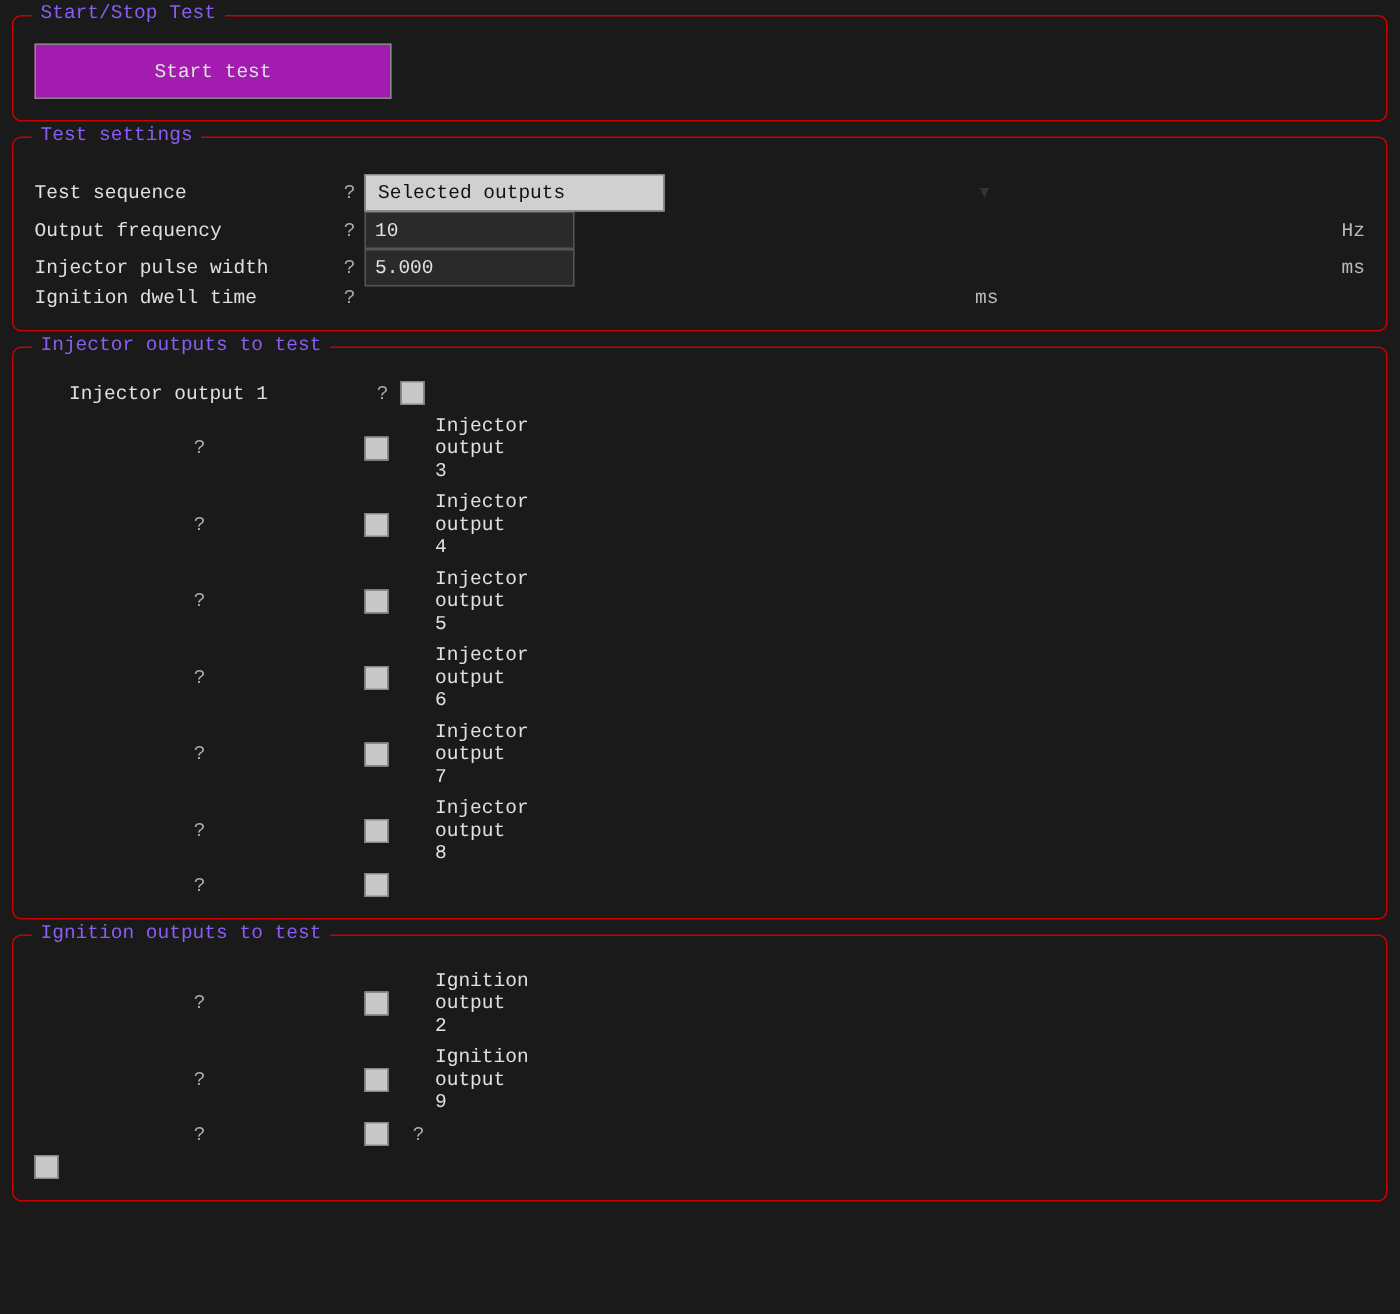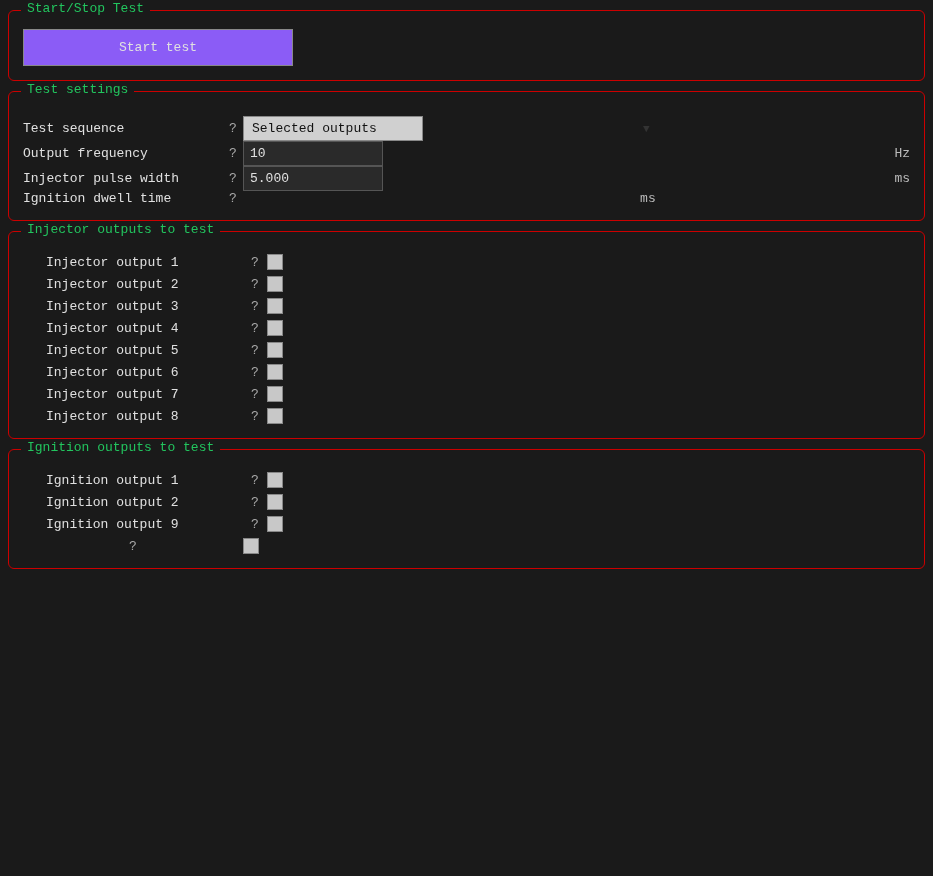--- a/index.html
+++ b/index.html
@@ -20,34 +20,34 @@
       position: relative;
       background: #1a1a1a;
     }
 
     .panel-title {
       position: absolute;
       top: -10px;
       left: 12px;
       background: #1a1a1a;
       padding: 0 6px;
-      color: #22c55e;
+      color: #8b5cf6;
       font-size: 13px;
     }
 
     .start-btn {
-      background: #8b5cf6;
+      background: #a21caf;
       border: 1px solid #888;
       color: #e0e0e0;
       padding: 10px 40px;
       margin-top: 8px;
       font-family: 'Courier New', monospace;
       font-size: 13px;
       cursor: pointer;
-      width: 270px;
+      width: 238px;
     }
 
     .settings-grid {
       display: grid;
       grid-template-columns: 200px 20px auto auto;
       align-items: center;
       margin-top: 14px;
     }
 
     .settings-grid label {
@@ -82,21 +82,21 @@
       display: inline-block;
     }
 
     select.styled-select {
       background: #d0d0d0;
       border: 1px solid #888;
       color: #111;
       padding: 4px 24px 4px 8px;
       font-family: 'Courier New', monospace;
       font-size: 13px;
-      width: 180px;
+      width: 200px;
       appearance: none;
       cursor: pointer;
     }
 
     .select-arrow {
       position: absolute;
       right: 6px;
       top: 50%;
       transform: translateY(-50%);
       pointer-events: none;
@@ -168,21 +168,20 @@
 </div>
 
 <div class="panel">
   <span class="panel-title">Injector outputs to test</span>
   <div class="outputs-grid">
 
     <label>Injector output 1</label>
     <span class="help-q">?</span>
     <div class="checkbox-styled"></div>
 
-    <label>Injector output 2</label>
     <span class="help-q">?</span>
     <div class="checkbox-styled"></div>
 
     <label>Injector output 3</label>
     <span class="help-q">?</span>
     <div class="checkbox-styled"></div>
 
     <label>Injector output 4</label>
     <span class="help-q">?</span>
     <div class="checkbox-styled"></div>
@@ -203,21 +202,20 @@
     <span class="help-q">?</span>
     <div class="checkbox-styled"></div>
 
   </div>
 </div>
 
 <div class="panel">
   <span class="panel-title">Ignition outputs to test</span>
   <div class="outputs-grid">
 
-    <label>Ignition output 1</label>
     <span class="help-q">?</span>
     <div class="checkbox-styled"></div>
 
     <label>Ignition output 2</label>
     <span class="help-q">?</span>
     <div class="checkbox-styled"></div>
 
     <label>Ignition output 9</label>
     <span class="help-q">?</span>
     <div class="checkbox-styled"></div>

